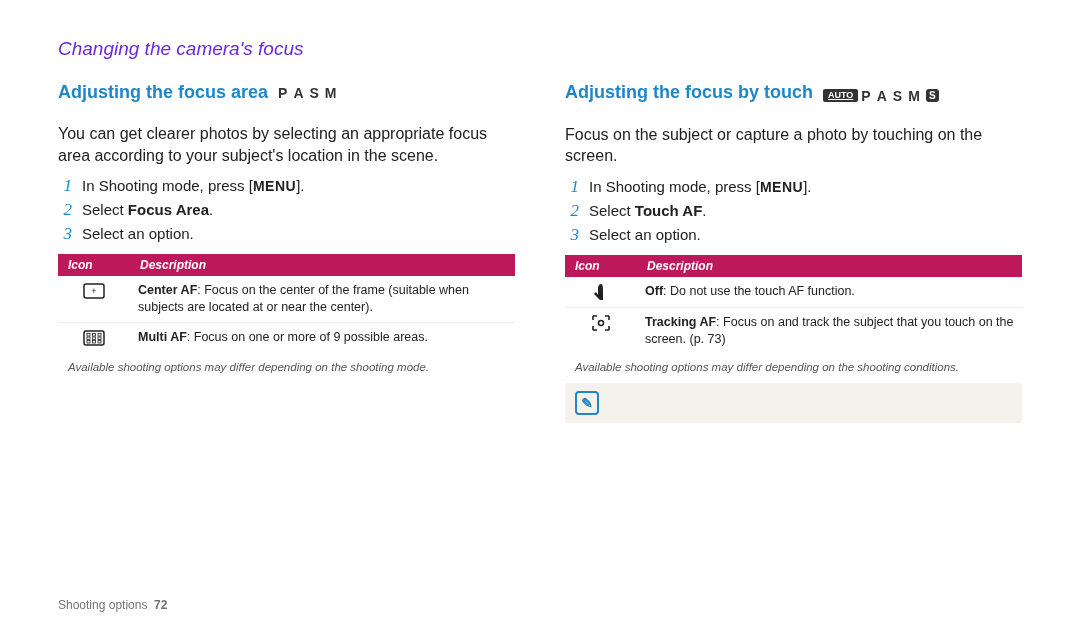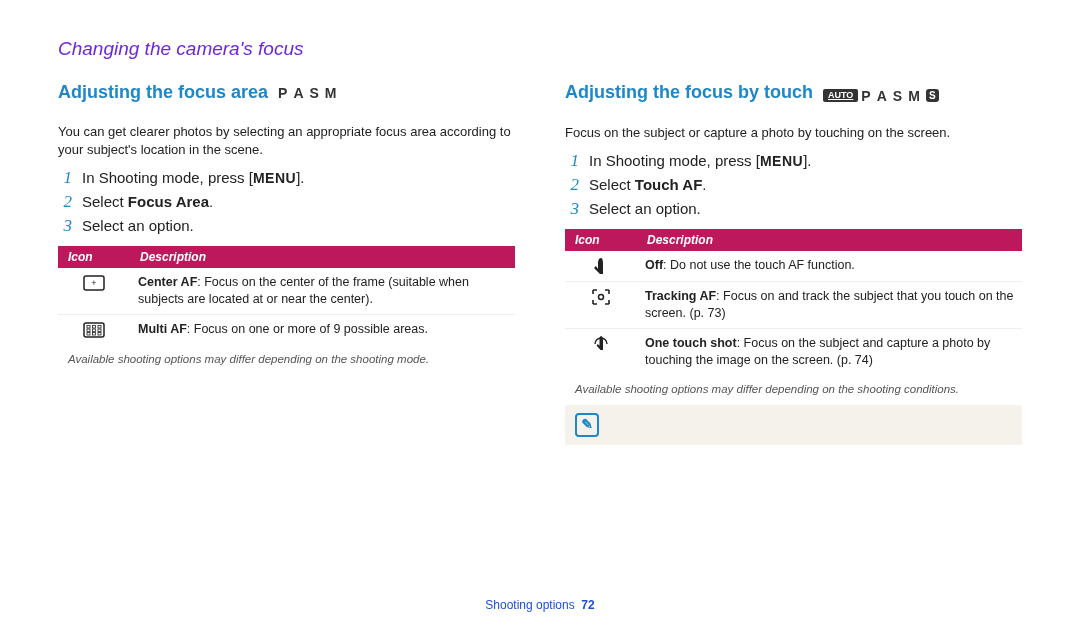--- a/index.html
+++ b/index.html
@@ -71,21 +71,21 @@
     display:inline-block;
     font-size:10px;
     font-weight:700;
     background:#333;
     color:#fff;
     border-radius:3px;
     width:13px; height:13px;
     line-height:13px; text-align:center;
     letter-spacing:0;
   }
-  .intro { font-size: 13px; line-height: 1.35; margin-bottom: 10px; }
+  .intro { font-size: 16px; line-height: 1.35; margin-bottom: 10px; }
   ol.steps { list-style: none; padding: 0; margin: 4px 0 10px 0; }
   ol.steps li {
     display: flex;
     align-items: baseline;
     gap: 10px;
     font-size: 15px;
     margin: 4px 0;
   }
   ol.steps li .num {
     font-style: italic;
@@ -157,23 +157,22 @@
     border-radius: 4px;
     color: #1f87c7;
     display: inline-flex;
     align-items: center;
     justify-content: center;
     font-size: 14px;
     font-weight: 700;
     flex-shrink: 0;
   }
   .pagefoot {
-    text-align: center;
     font-size: 12px;
-    color: #1d4ed8;
+    color: #737373;
     margin-top: auto;
     padding-top: 12px;
   }
   b { font-weight: 700; }
 </style>
 </head>
 <body>
 
 <div class="page">
   <div class="breadcrumb">Changing the camera's focus</div>
@@ -310,31 +309,20 @@
             <td class="iconcell">
               <span class="iconbox">
                 <svg width="20" height="18" viewBox="0 0 20 18">
                   <path d="M2 2 L2 6 M2 2 L6 2 M18 2 L14 2 M18 2 L18 6 M2 16 L2 12 M2 16 L6 16 M18 16 L18 12 M18 16 L14 16" stroke="#222" stroke-width="1.6" fill="none"></path>
                   <circle cx="10" cy="9" r="2.5" fill="none" stroke="#222" stroke-width="1.5"></circle>
                 </svg>
               </span>
             </td>
             <td><b>Tracking AF</b><span>: Focus on and track the subject that you touch on the screen. (p. 73)</span></td>
           </tr>
-          <tr>
-            <td class="iconcell">
-              <span class="iconbox">
-                <svg width="18" height="20" viewBox="0 0 18 20">
-                  <path d="M9 2 C7.5 2 7.5 6 7.5 6 L7.5 12 L6 10 L4.5 11.5 L8.5 16 L11 16 L11 6 C11 6 11 2 9 2 Z" fill="#222"></path>
-                  <path d="M3 10 A6 6 0 0 1 15 10" fill="none" stroke="#222" stroke-width="1.4"></path>
-                </svg>
-              </span>
-            </td>
-            <td><b>One touch shot</b><span>: Focus on the subject and capture a photo by touching the image on the screen. (p. 74)</span></td>
-          </tr>
         </tbody>
       </table>
 
       <div class="footnote">Available shooting options may differ depending on the shooting conditions.</div>
 
       <div class="tipbox">
         <span class="tipicon">✎</span>
       </div>
     </div>
 

